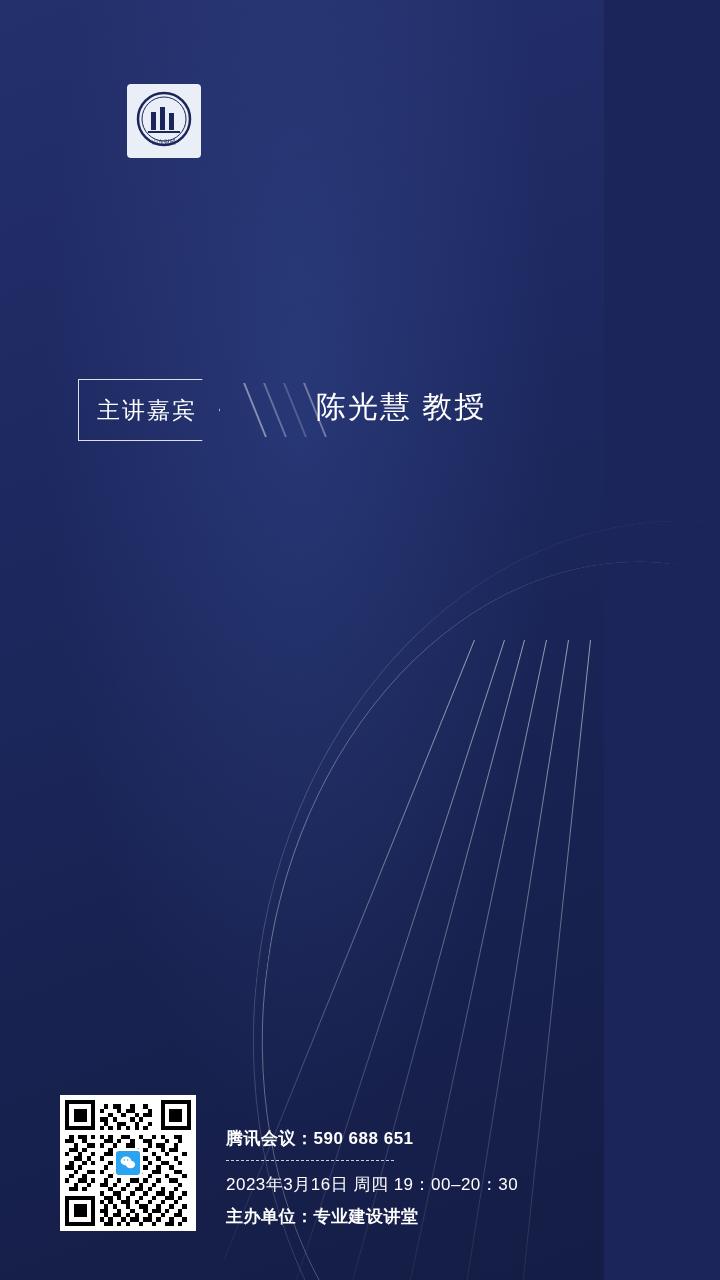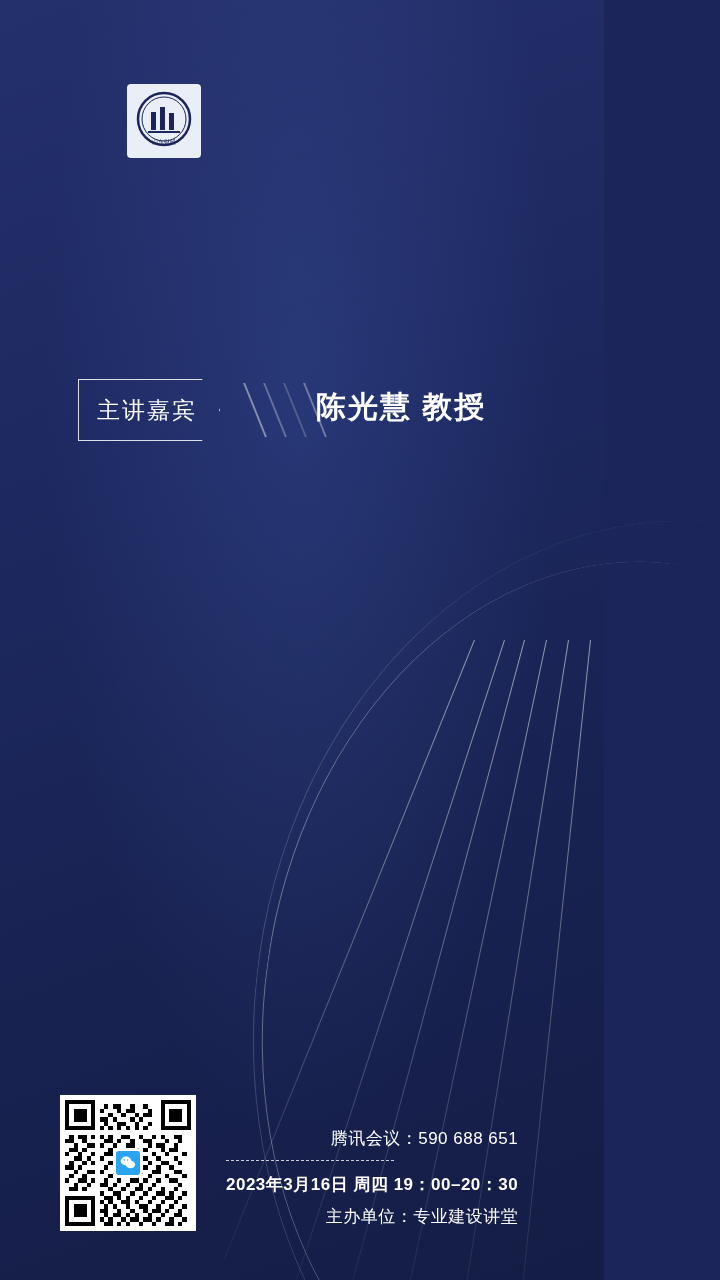--- a/index.html
+++ b/index.html
@@ -104,21 +104,21 @@
   .arrows span{
     display:block; width:26px; height:54px; margin-left:-6px;
     border-right:2px solid rgba(255,255,255,.35);
     transform:skewX(22deg);
   }
   .arrows span:nth-child(1){ border-color:rgba(255,255,255,.45); }
   .arrows span:nth-child(2){ border-color:rgba(255,255,255,.3); }
   .arrows span:nth-child(3){ border-color:rgba(255,255,255,.2); }
   .speaker-name{
     position:absolute; left:238px; top:8px;
-    font-size:30px; font-weight:bold; letter-spacing:2px;
+    font-size:30px; font-weight:normal; letter-spacing:2px;
   }
 
   
   .bio{
     margin:48px 52px 0 72px;
     display:flex; gap:12px;
   }
   .tri{
     flex:0 0 auto; margin-top:9px;
     width:0;height:0;
@@ -147,26 +147,26 @@
     position:relative;
   }
   .qr{ width:126px; height:126px; display:block; }
   .qr-badge{
     position:absolute; left:50%; top:50%; transform:translate(-50%,-50%);
     width:30px; height:30px; border-radius:6px; background:#2aa3f0;
     border:3px solid #fff;
     display:flex; align-items:center; justify-content:center;
   }
   .meta{ padding-top:28px; }
-  .meta-line{ font-size:17px; line-height:1.85; letter-spacing:.5px;font-weight:bold; }
+  .meta-line{ font-size:17px; line-height:1.85; letter-spacing:.5px; }
   .meta-dash{
     width:168px; border-top:1.6px dashed rgba(255,255,255,.8);
     margin:6px 0 8px;
   }
-  .meta-strong{ font-weight:normal;text-align:right; }
+  .meta-strong{ font-weight:bold; }
 </style>
 </head>
 <body>
 
 <div class="page">
 
   <div class="bg"></div>
   <div class="bg-vignette"></div>
   <div class="curve"></div>
   <div class="curve2"></div>

